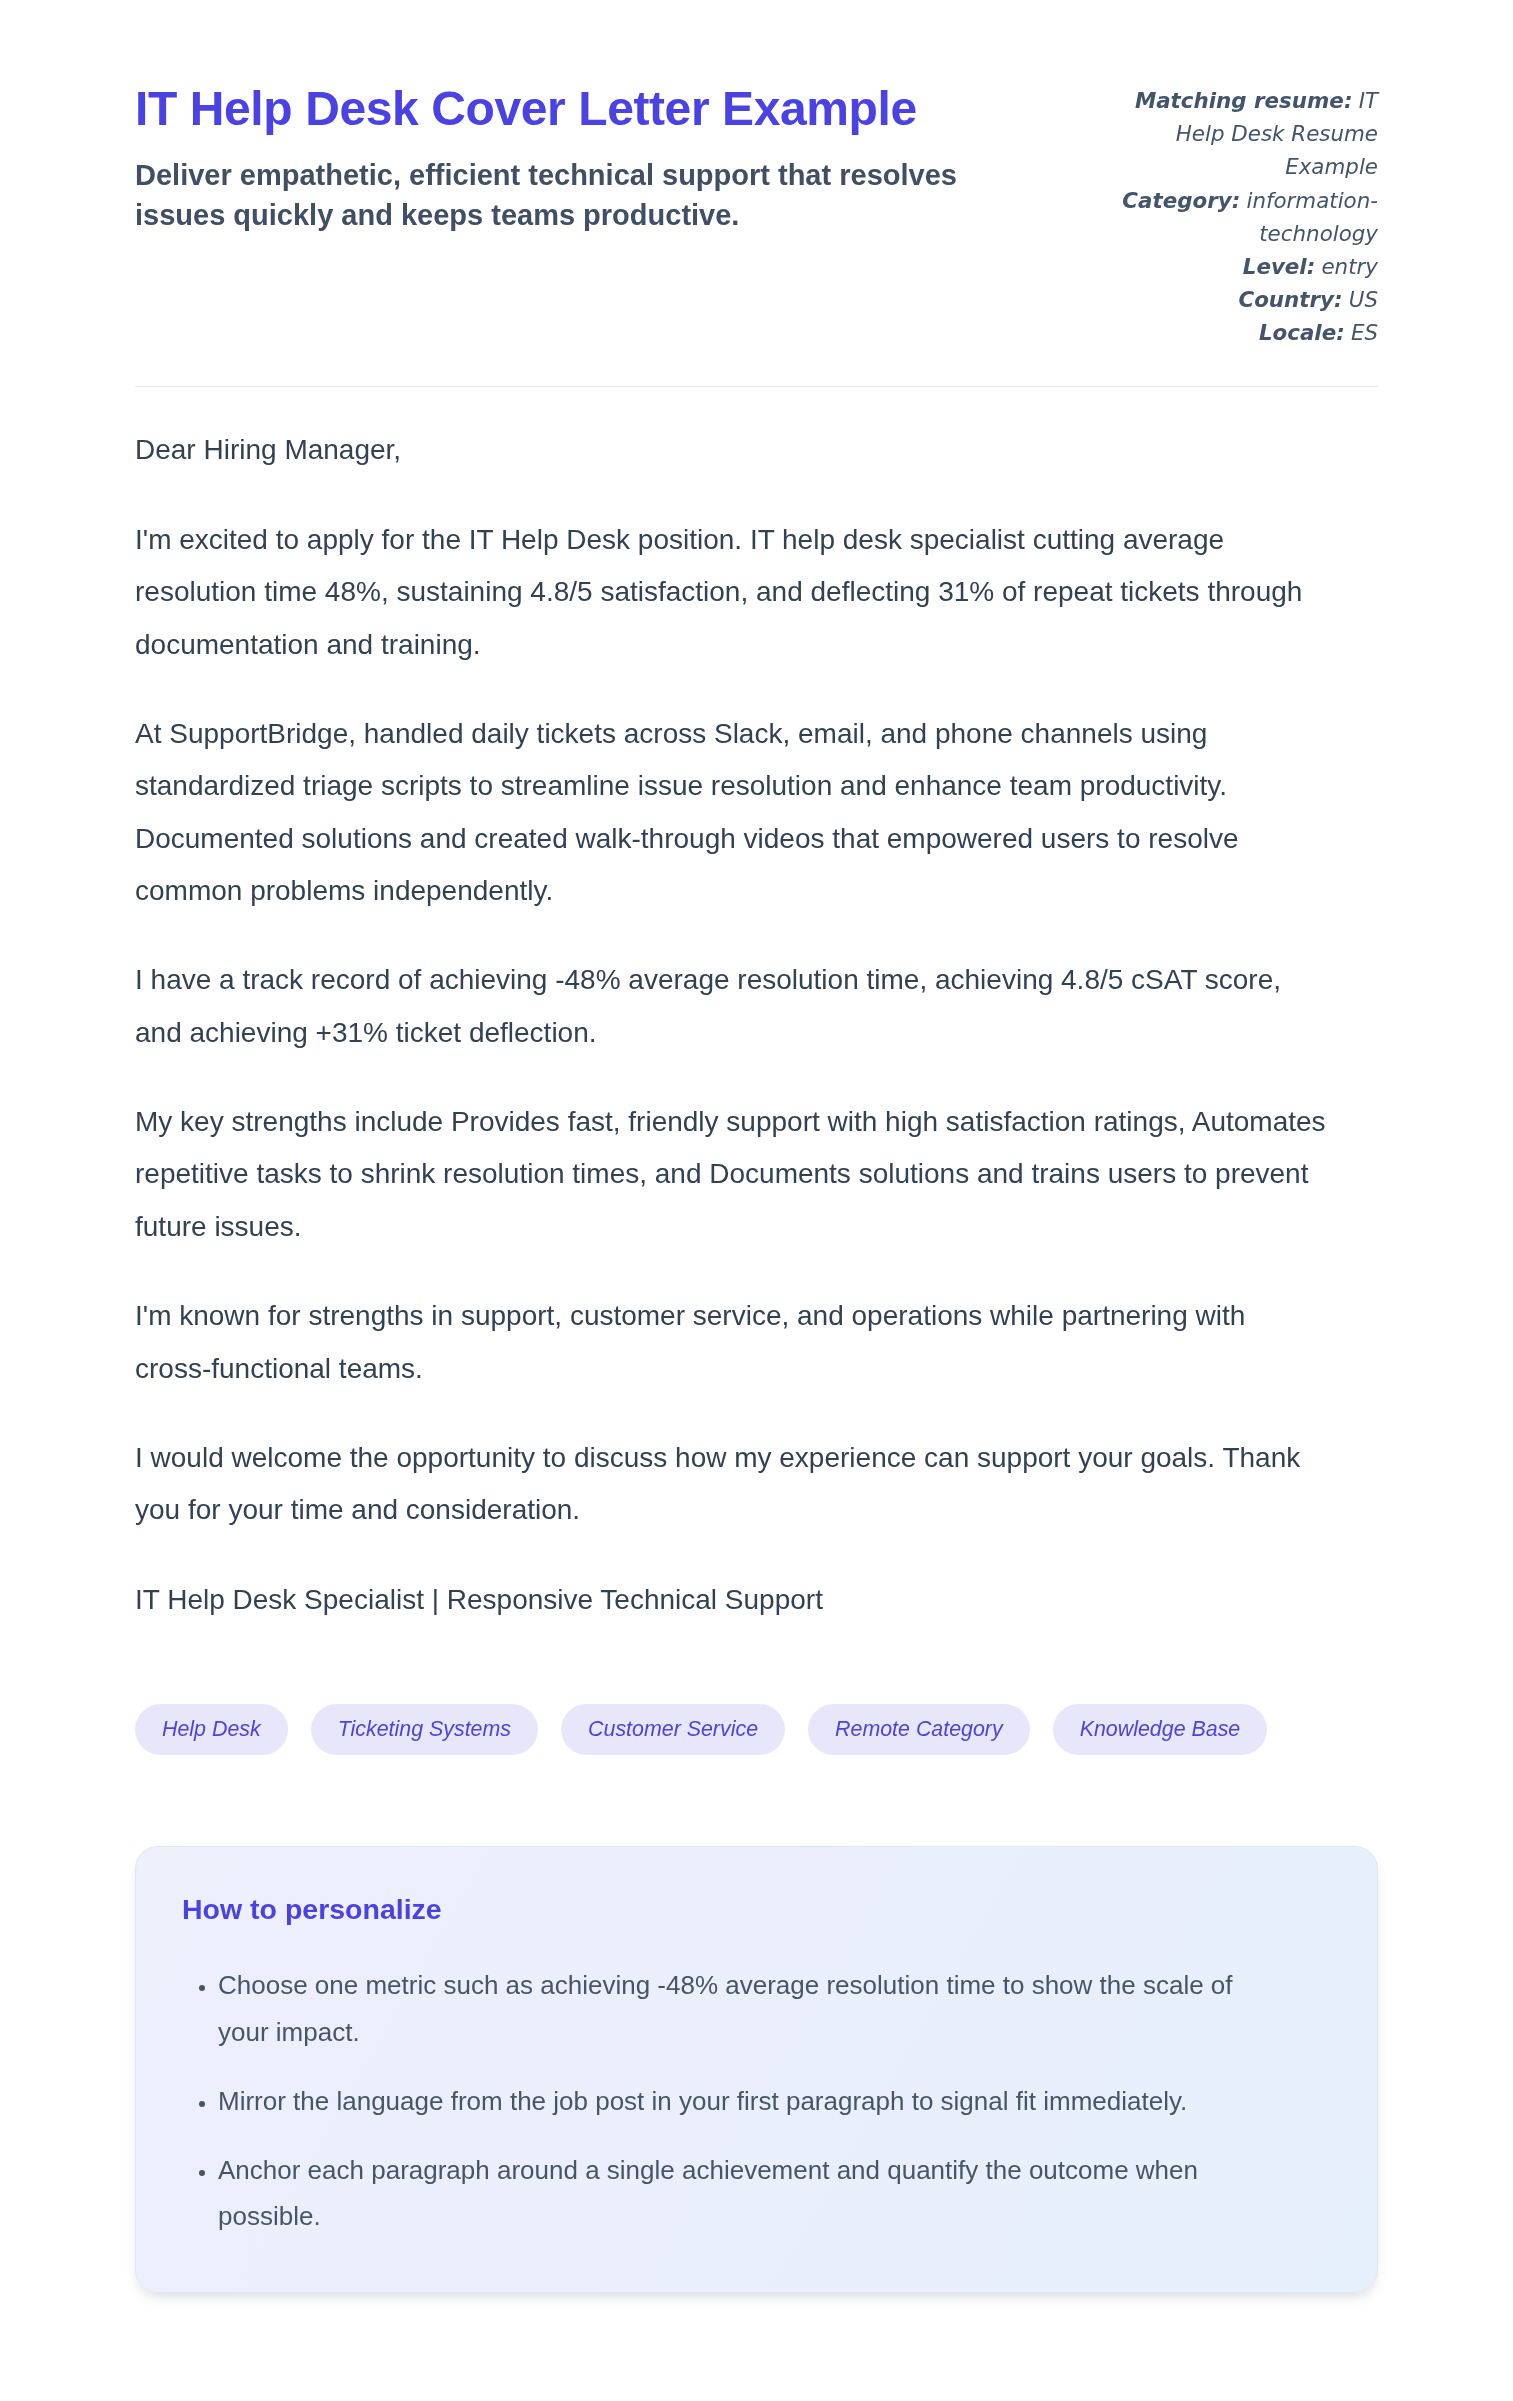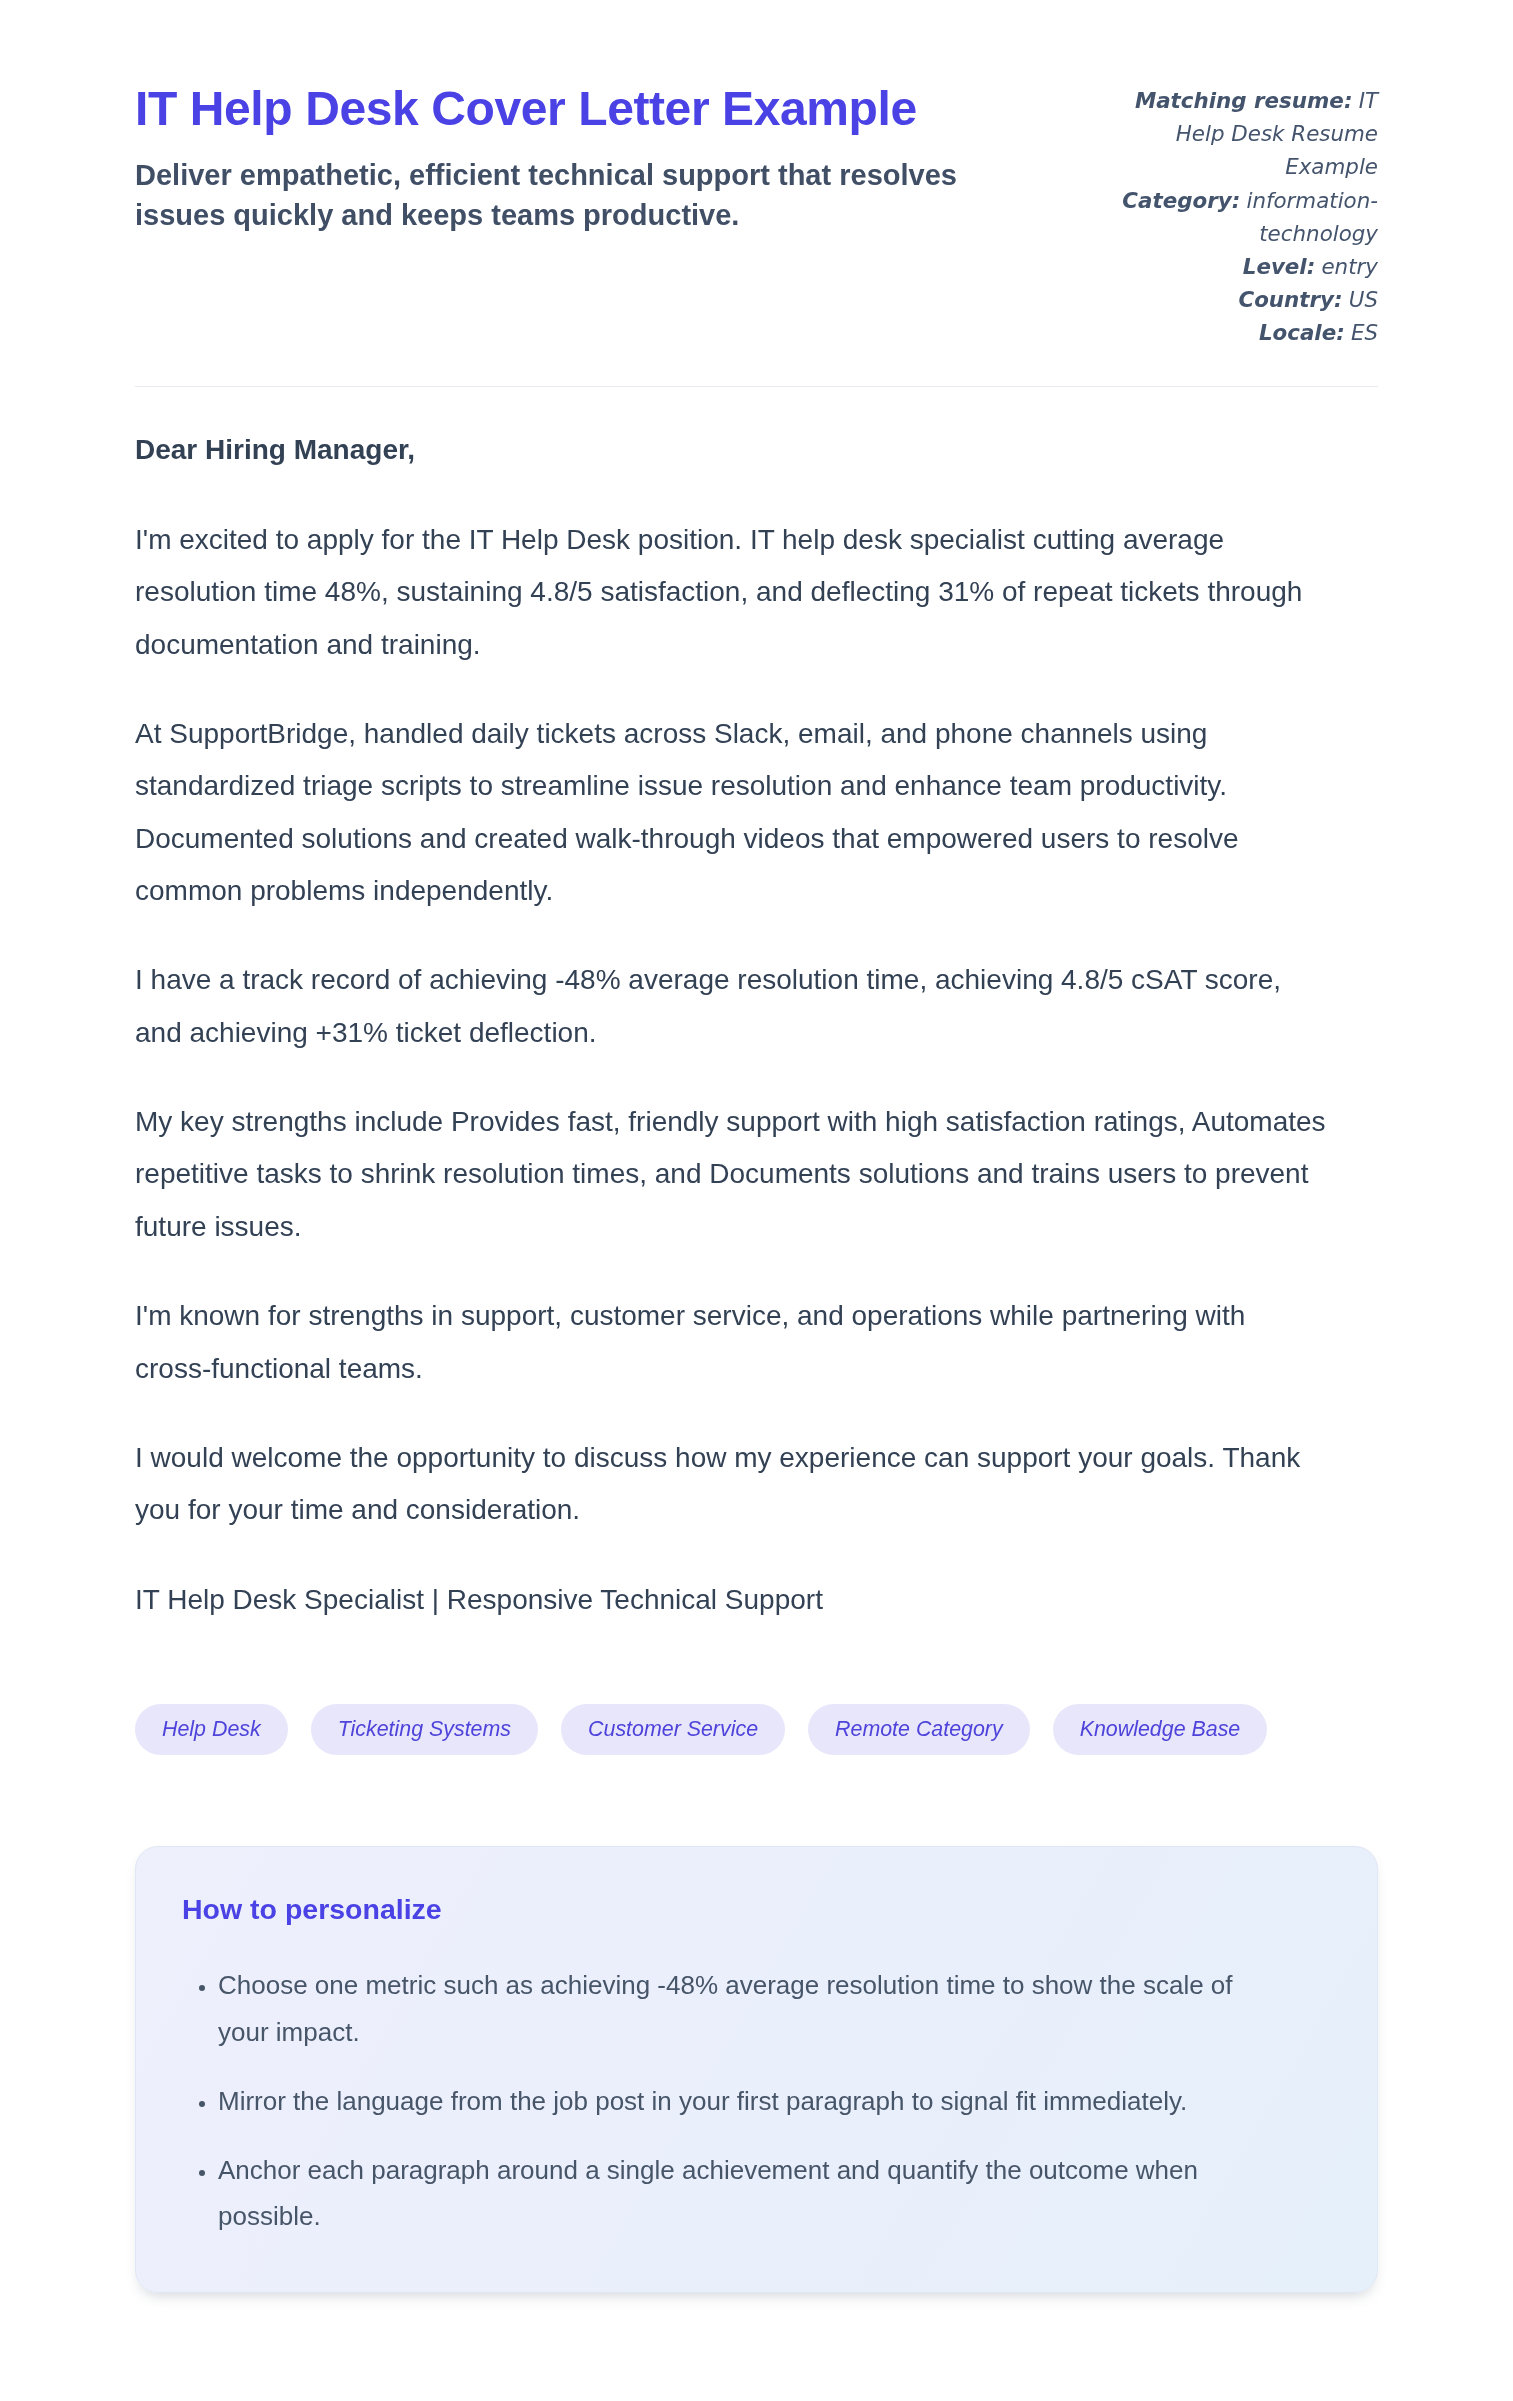--- a/index.html
+++ b/index.html
@@ -61,21 +61,21 @@
   .divider {
     border: none;
     border-top: 1.8px solid #e7eaf0;
     margin: 37px 0 0 0;
   }
 
   
   .greeting {
     margin: 68px 0 0 0;
     font-size: 28px;
-    font-weight: 700;
+    font-weight: 400;
     color: #4f46e5;
   }
   .letter p {
     margin: 37px 0 0 0;
     font-size: 28px;
     line-height: 1.87;
     color: #334155;
     max-width: 1193px;
   }
   .signature-name {

